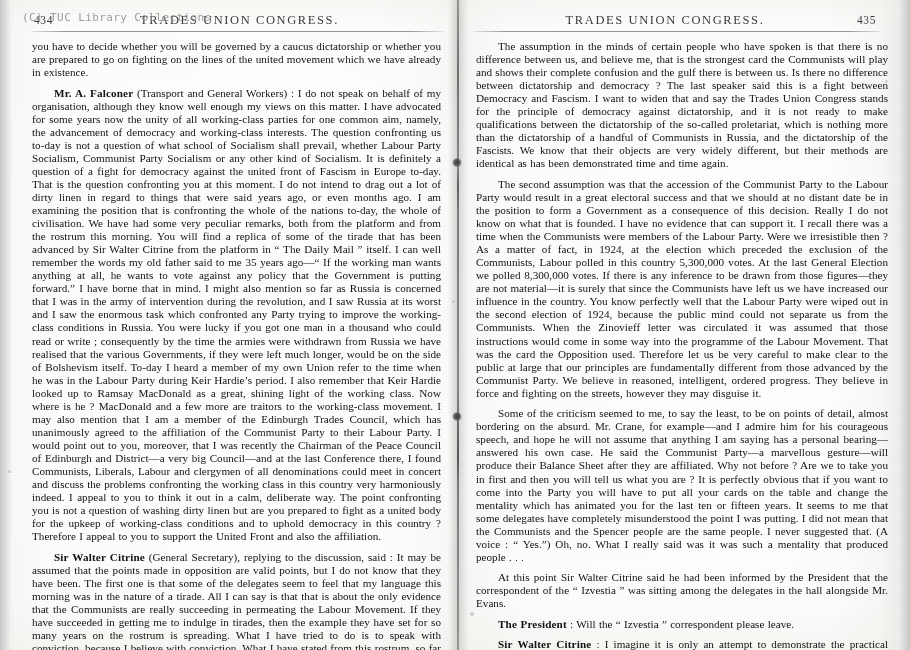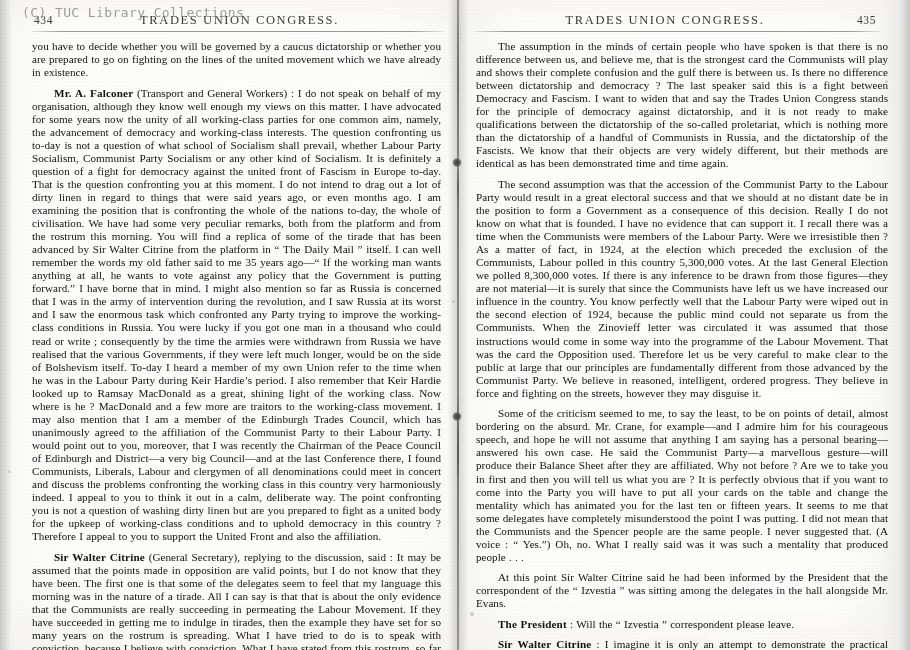--- a/index.html
+++ b/index.html
@@ -166,24 +166,24 @@
   }
   .softfocus {
     position: absolute; inset: 0;
     pointer-events: none;
     backdrop-filter: blur(0.22px);
   }
 
   
   .watermark {
     position: absolute;
-    top: 5px;
+    top: 11px;
     left: 22px;
     font-family: "DejaVu Sans Mono", "Liberation Mono", monospace;
-    font-size: 13px;
+    font-size: 11px;
     letter-spacing: .4px;
     color: #8d8d8d;
     opacity: .85;
     white-space: nowrap;
   }
   
   .speck { position: absolute; background: #bdbdbd; border-radius: 50%; opacity: .7; }
 </style>
 </head>
 <body>

